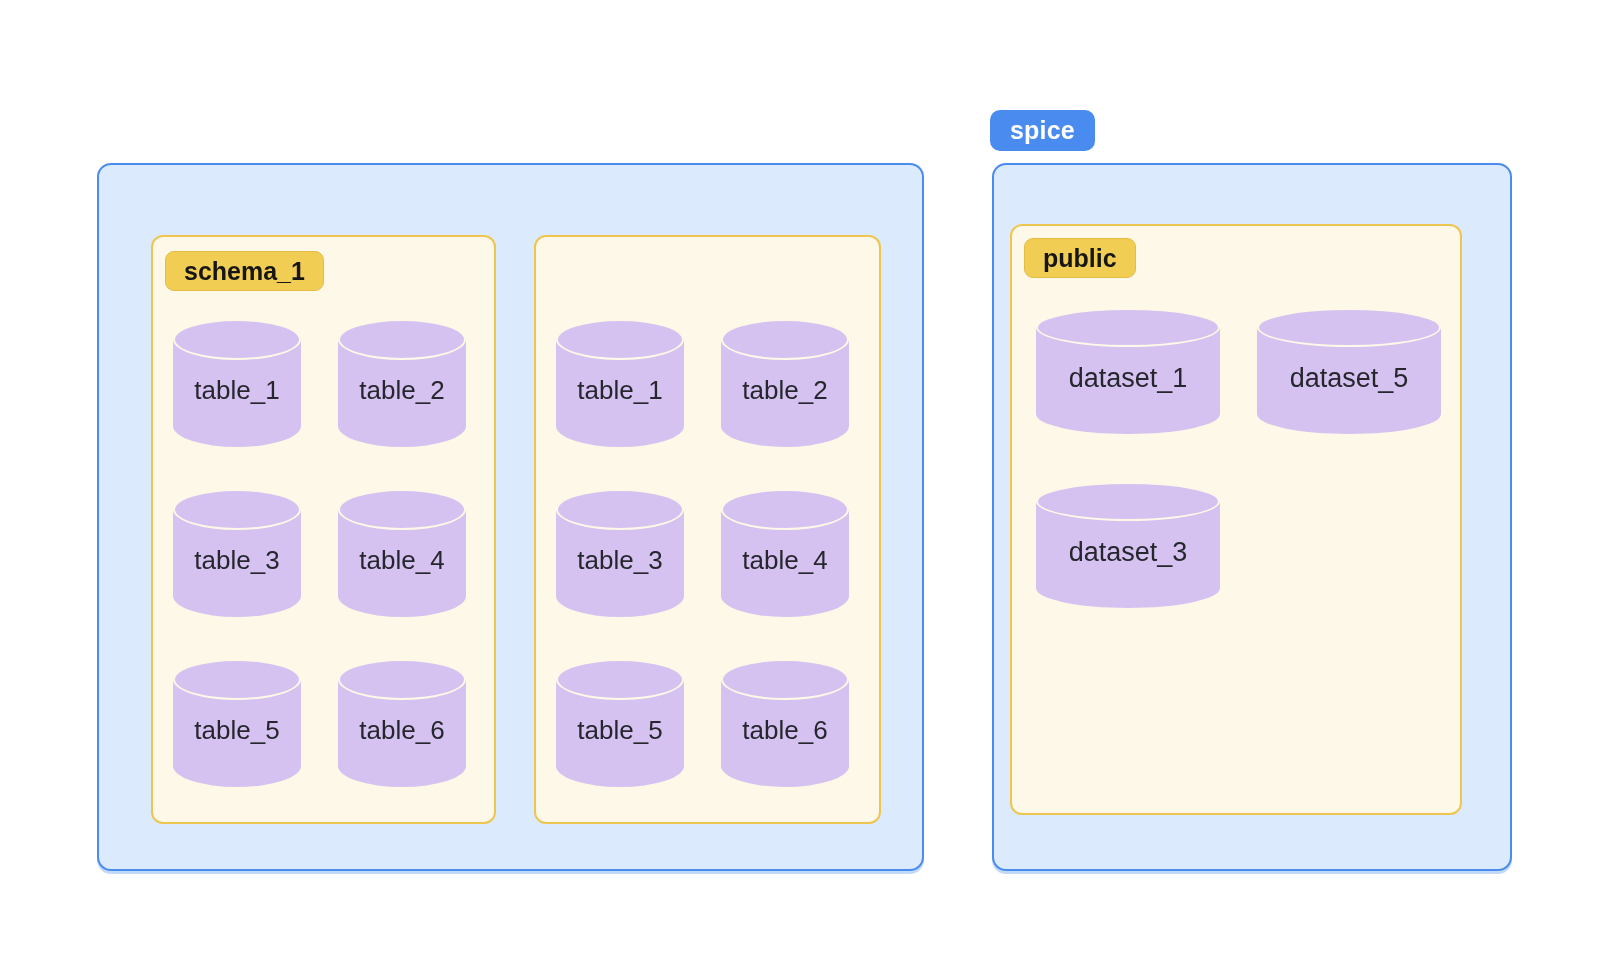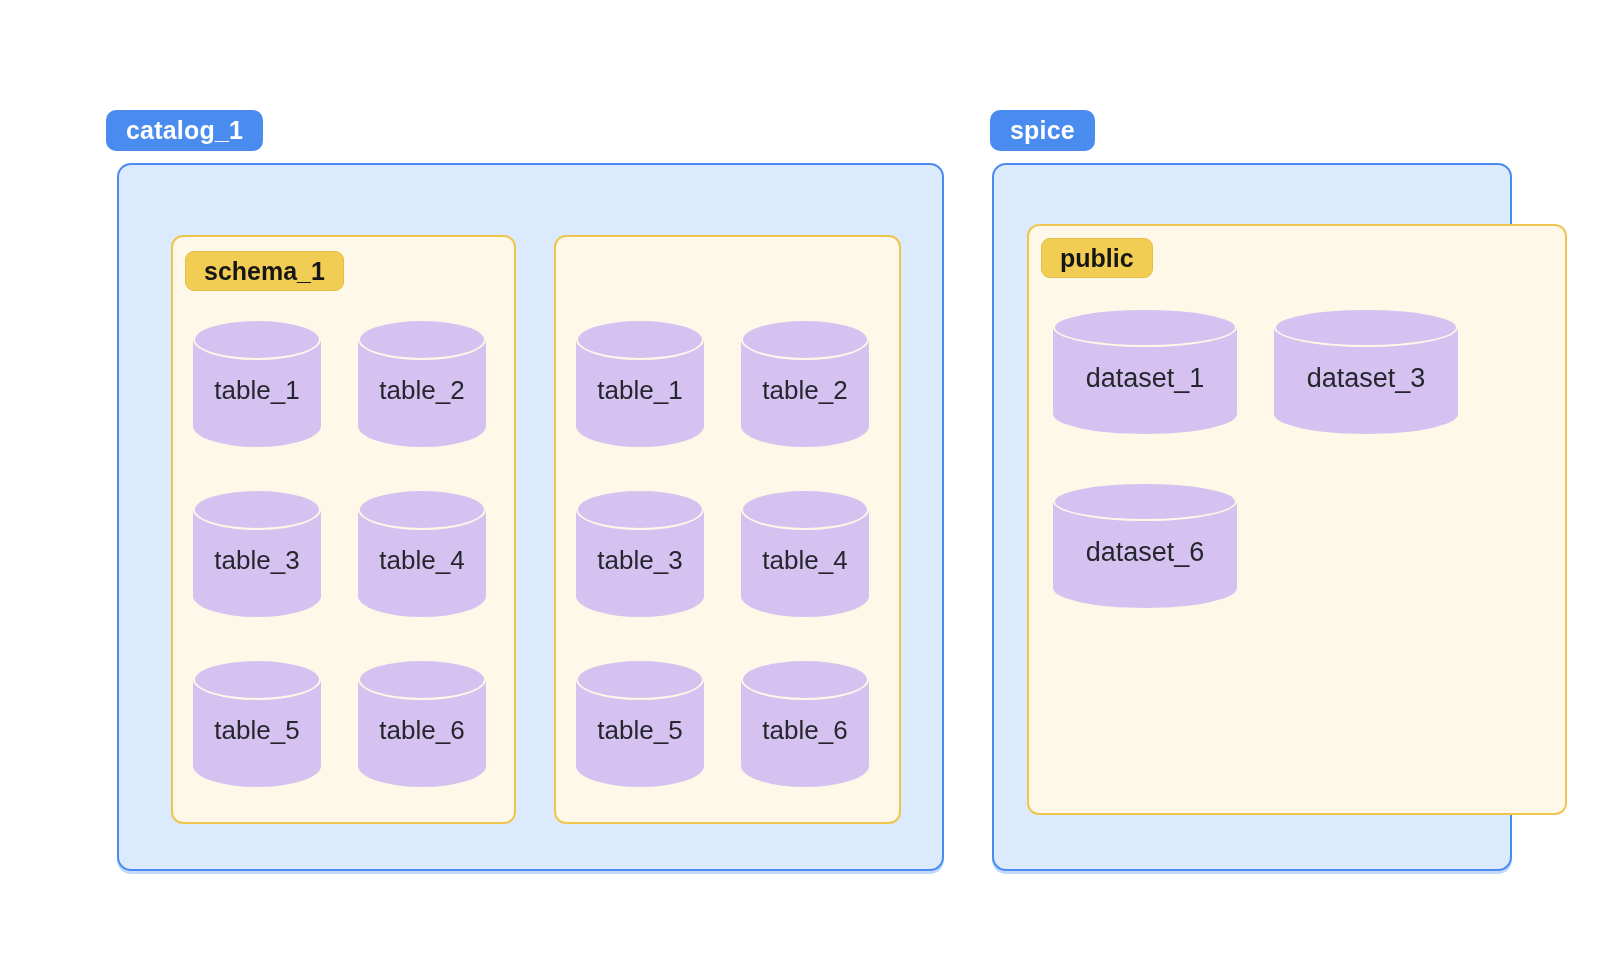--- a/index.html
+++ b/index.html
@@ -104,36 +104,35 @@
     display: flex; align-items: center; justify-content: center;
     padding-top: 15px;
     color: var(--text-dark);
     white-space: nowrap;
   }
   .cyl-table .cyl-label   { font-size: 26px; }
   .cyl-dataset .cyl-label { font-size: 27px; }
 
   
   #catalog-tag      { left: 106px; top: 110px; }
-  #catalog-box      { left: 117px; top: 163px; width: 827px; height: 708px; }
+  #catalog-box      { left: 97px; top: 163px; width: 827px; height: 708px; }
   #schema1-box      { left: 52px;  top: 70px;  width: 345px; height: 589px; }
   #schema2-box      { left: 435px; top: 70px;  width: 347px; height: 589px; }
   #schema1-box .gold-tag, #schema2-box .gold-tag { top: 14px; }
 
   #spice-tag        { left: 990px; top: 110px; }
   #spice-box        { left: 992px; top: 163px; width: 520px; height: 708px; }
-  #public-box       { left: 33px;  top: 59px;  width: 540px; height: 591px; }
+  #public-box       { left: 16px;  top: 59px;  width: 452px; height: 591px; }
   #public-box .gold-tag { top: 12px; }
 </style>
 </head>
 <body>
 
 <div class="canvas">
 
-  <div class="blue-tag" id="catalog-tag">catalog_1</div>
 
   <div class="blue-container" id="catalog-box">
 
     <div class="cream-box" id="schema1-box">
       <div class="gold-tag">schema_1</div>
       <div class="cyl-grid schema-grid">
         <div class="cyl cyl-table">
           <span class="cyl-body"></span>
           <span class="cyl-lid"></span>
           <span class="cyl-label">table_1</span>
@@ -210,24 +209,24 @@
       <div class="gold-tag">public</div>
       <div class="cyl-grid public-grid">
         <div class="cyl cyl-dataset">
           <span class="cyl-body"></span>
           <span class="cyl-lid"></span>
           <span class="cyl-label">dataset_1</span>
         </div>
         <div class="cyl cyl-dataset">
           <span class="cyl-body"></span>
           <span class="cyl-lid"></span>
+          <span class="cyl-label">dataset_5</span>
+        </div>
+        <div class="cyl cyl-dataset">
+          <span class="cyl-body"></span>
+          <span class="cyl-lid"></span>
           <span class="cyl-label">dataset_3</span>
-        </div>
-        <div class="cyl cyl-dataset">
-          <span class="cyl-body"></span>
-          <span class="cyl-lid"></span>
-          <span class="cyl-label">dataset_6</span>
         </div>
       </div>
     </div>
   </div>
 
 </div>
 
 </body></html>

